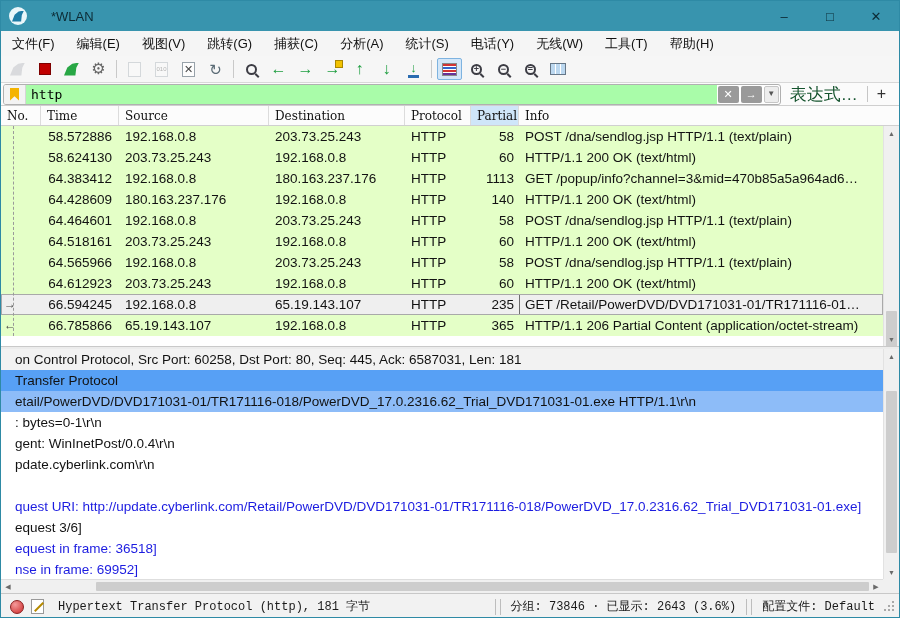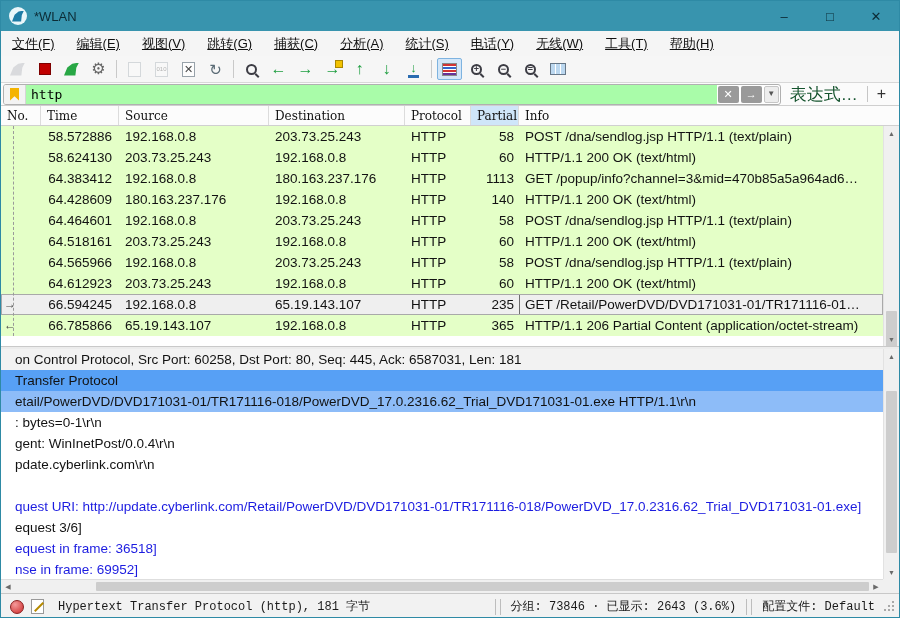--- a/index.html
+++ b/index.html
@@ -3,27 +3,27 @@
 <meta charset="utf-8">
 <style>
   * { margin:0; padding:0; box-sizing:border-box; }
   body { width:900px; height:618px; font-family:"Liberation Sans",sans-serif; background:#fff; }
   .window { position:relative; width:900px; height:618px; border:1px solid #2e8aa5; background:#fff; overflow:hidden; }
 
   
   .titlebar { position:absolute; top:0; left:0; right:0; height:30px; background:#3894ae; display:flex; align-items:center; }
   .app-icon { width:18px; height:18px; margin-left:8px; border-radius:50%; background:#eaf6fa; display:flex; align-items:center; justify-content:center; }
   .app-icon .fin { width:12px; height:11px; background:#1f7ca6; clip-path:polygon(0 100%,22% 38%,55% 10%,100% 0,82% 40%,76% 100%); }
-  .title { color:#0c2b35; font-size:13px; margin-left:7px; }
+  .title { color:#0c2b35; font-size:13px; margin-left:24px; }
   .winbtns { margin-left:auto; display:flex; height:100%; }
   .winbtn { width:46px; height:100%; display:flex; align-items:center; justify-content:center; color:#0c2b35; font-size:13px; }
 
   
   .menubar { position:absolute; top:30px; left:0; right:0; height:25px; background:#f5f5f5; display:flex; align-items:center; font-size:13px; color:#111; }
-  .menu-item { padding:8px 11px; height:100%; display:flex; align-items:center;text-decoration:underline; }
+  .menu-item { padding:8px 11px; height:100%; display:flex; align-items:center; }
 
   
   .toolbar { position:absolute; top:55px; left:0; right:0; height:27px; background:#f6f6f6; border-bottom:1px solid #d8d8d8; display:flex; align-items:center; padding-left:4px; gap:2px; }
   .tb-btn { width:25px; height:22px; display:flex; align-items:center; justify-content:center; border-radius:2px; position:relative; }
   .tb-btn.active { background:#d3e6f8; border:1px solid #7eb3e0; }
   .tb-btn.disabled { opacity:.35; }
   .tb-sep { width:1px; height:18px; background:#c9c9c9; margin:0 3px; }
   .k-fin-gray .g { width:15px; height:13px; background:#a4a9af; clip-path:polygon(0 100%,22% 38%,55% 10%,100% 0,82% 40%,76% 100%); }
   .k-fin-green .g { width:15px; height:13px; background:#28a745; clip-path:polygon(0 100%,22% 38%,55% 10%,100% 0,82% 40%,76% 100%); }
   .k-stop .g { width:12px; height:12px; background:#c00000; border:1px solid #7d0000; }

